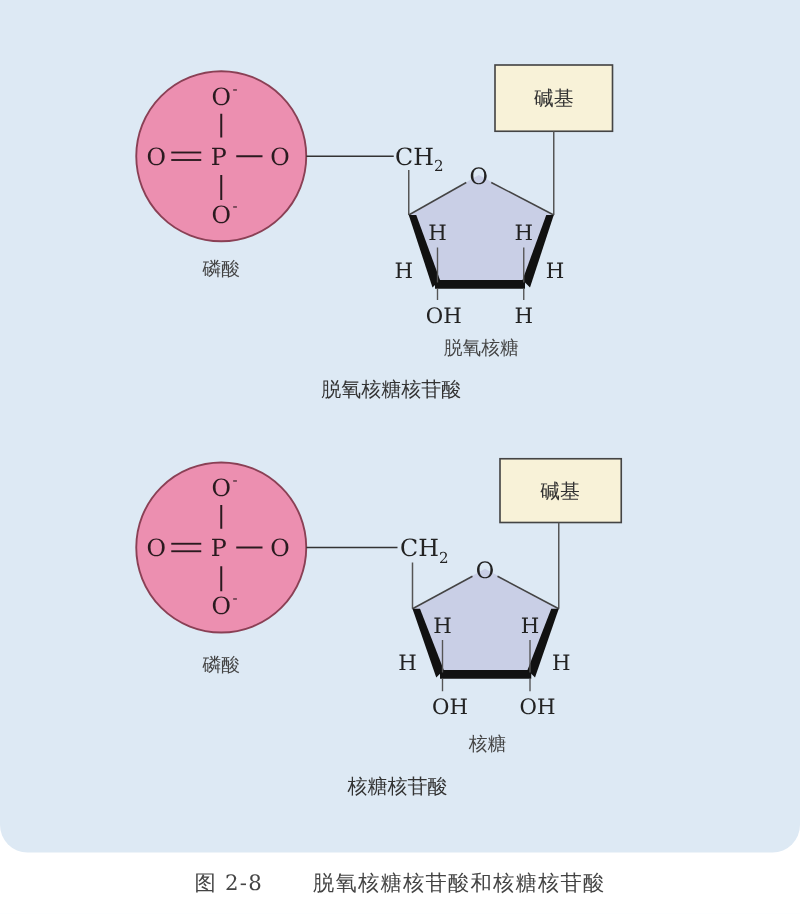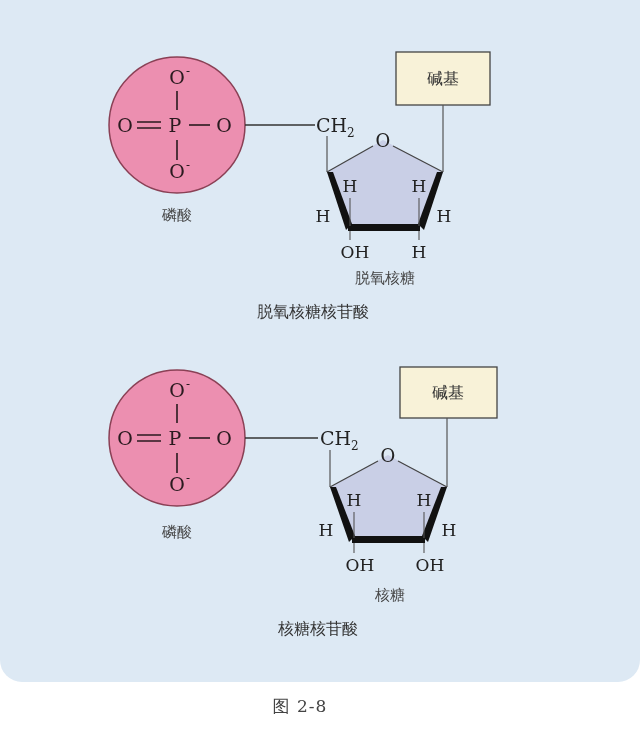--- a/index.html
+++ b/index.html
@@ -112,13 +112,14 @@
     <text x="360" y="571" font-size="17" text-anchor="middle" fill="#222">OH</text>
     <line x1="424" y1="543" x2="424" y2="553" stroke="#555" stroke-width="1.1"></line>
     <text x="430" y="571" font-size="17" text-anchor="middle" fill="#222">OH</text>
     <text x="390" y="600" font-size="15" text-anchor="middle" fill="#444">核糖</text>
     <text x="318" y="634" font-size="16" text-anchor="middle" fill="#333">核糖核苷酸</text>
   </g>
 </svg>
 
 <div class="caption">
   <span class="num">图 2-8</span>
+  <span>脱氧核糖核苷酸和核糖核苷酸</span>
 </div>
 
 </body></html>

